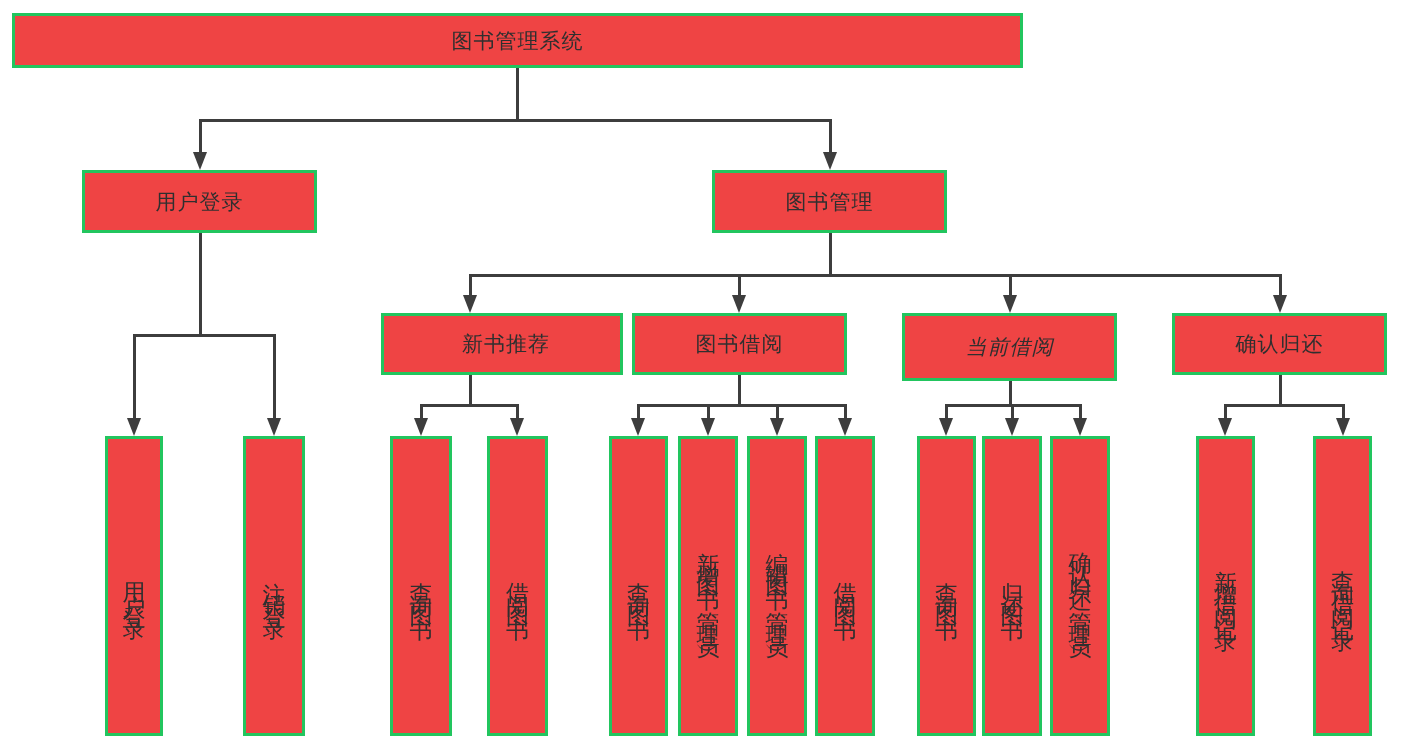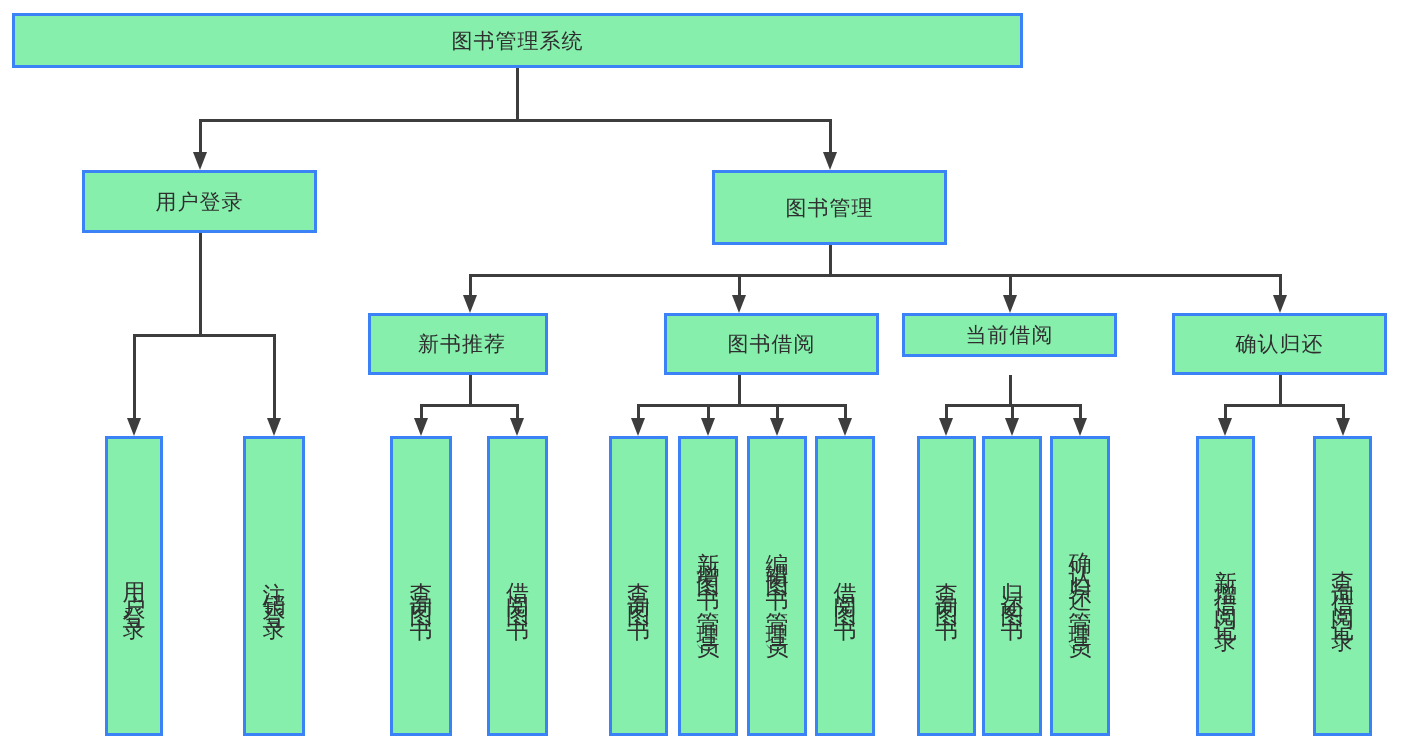--- a/index.html
+++ b/index.html
@@ -13,22 +13,22 @@
   }
   #stage {
     position: relative;
     width: 1405px;
     height: 747px;
     background: #ffffff;
   }
   .node {
     position: absolute;
     box-sizing: border-box;
-    background: #86efac;
-    border: 3px solid #3b82f6;
+    background: #ef4444;
+    border: 3px solid #22c55e;
     color: #2f2f2f;
     display: flex;
     align-items: center;
     justify-content: center;
   }
   .node.h-label {
     font-size: 21px;
     letter-spacing: 1px;
     text-align: center;
     white-space: nowrap;
@@ -125,25 +125,25 @@
       <div class="arrowhead" style="left: 1073px; top: 418px;"></div>
       <div class="line-v" style="left: 1223.5px; top: 405px; height: 15px;"></div>
       <div class="arrowhead" style="left: 1218px; top: 418px;"></div>
       <div class="line-v" style="left: 1341.5px; top: 405px; height: 15px;"></div>
       <div class="arrowhead" style="left: 1336px; top: 418px;"></div>
     </div>
 
   <div class="node h-label" style="left:12px; top:13px; width:1011px; height:55px;">图书管理系统</div>
 
   <div class="node h-label" style="left:82px; top:170px; width:235px; height:63px;">用户登录</div>
-  <div class="node h-label" style="left:712px; top:170px; width:235px; height:75px;">图书管理</div>
+  <div class="node h-label" style="left:712px; top:170px; width:235px; height:63px;">图书管理</div>
 
-  <div class="node h-label" style="left:368px; top:313px; width:180px; height:62px;padding-left:8px;">新书推荐</div>
-  <div class="node h-label" style="left:664px; top:313px; width:215px; height:62px;">图书借阅</div>
-  <div class="node h-label" style="left:902px; top:313px; width:215px; height:44px;">当前借阅</div>
+  <div class="node h-label" style="left:381px; top:313px; width:242px; height:62px;padding-left:8px;">新书推荐</div>
+  <div class="node h-label" style="left:632px; top:313px; width:215px; height:62px;">图书借阅</div>
+  <div class="node h-label" style="left:902px; top:313px; width:215px; height:68px;font-style:italic;">当前借阅</div>
   <div class="node h-label" style="left:1172px; top:313px; width:215px; height:62px;">确认归还</div>
 
   <div class="node v-label" style="left:105px; top:436px; width:58px; height:300px;">用户登录</div>
   <div class="node v-label" style="left:243px; top:436px; width:62px; height:300px;">注销登录</div>
 
   <div class="node v-label" style="left:390px; top:436px; width:62px; height:300px;">查询图书</div>
   <div class="node v-label" style="left:487px; top:436px; width:61px; height:300px;">借阅图书</div>
 
   <div class="node v-label" style="left:609px; top:436px; width:59px; height:300px;">查询图书</div>
   <div class="node v-label" style="left:678px; top:436px; width:60px; height:300px;">新增图书（管理员）</div>

